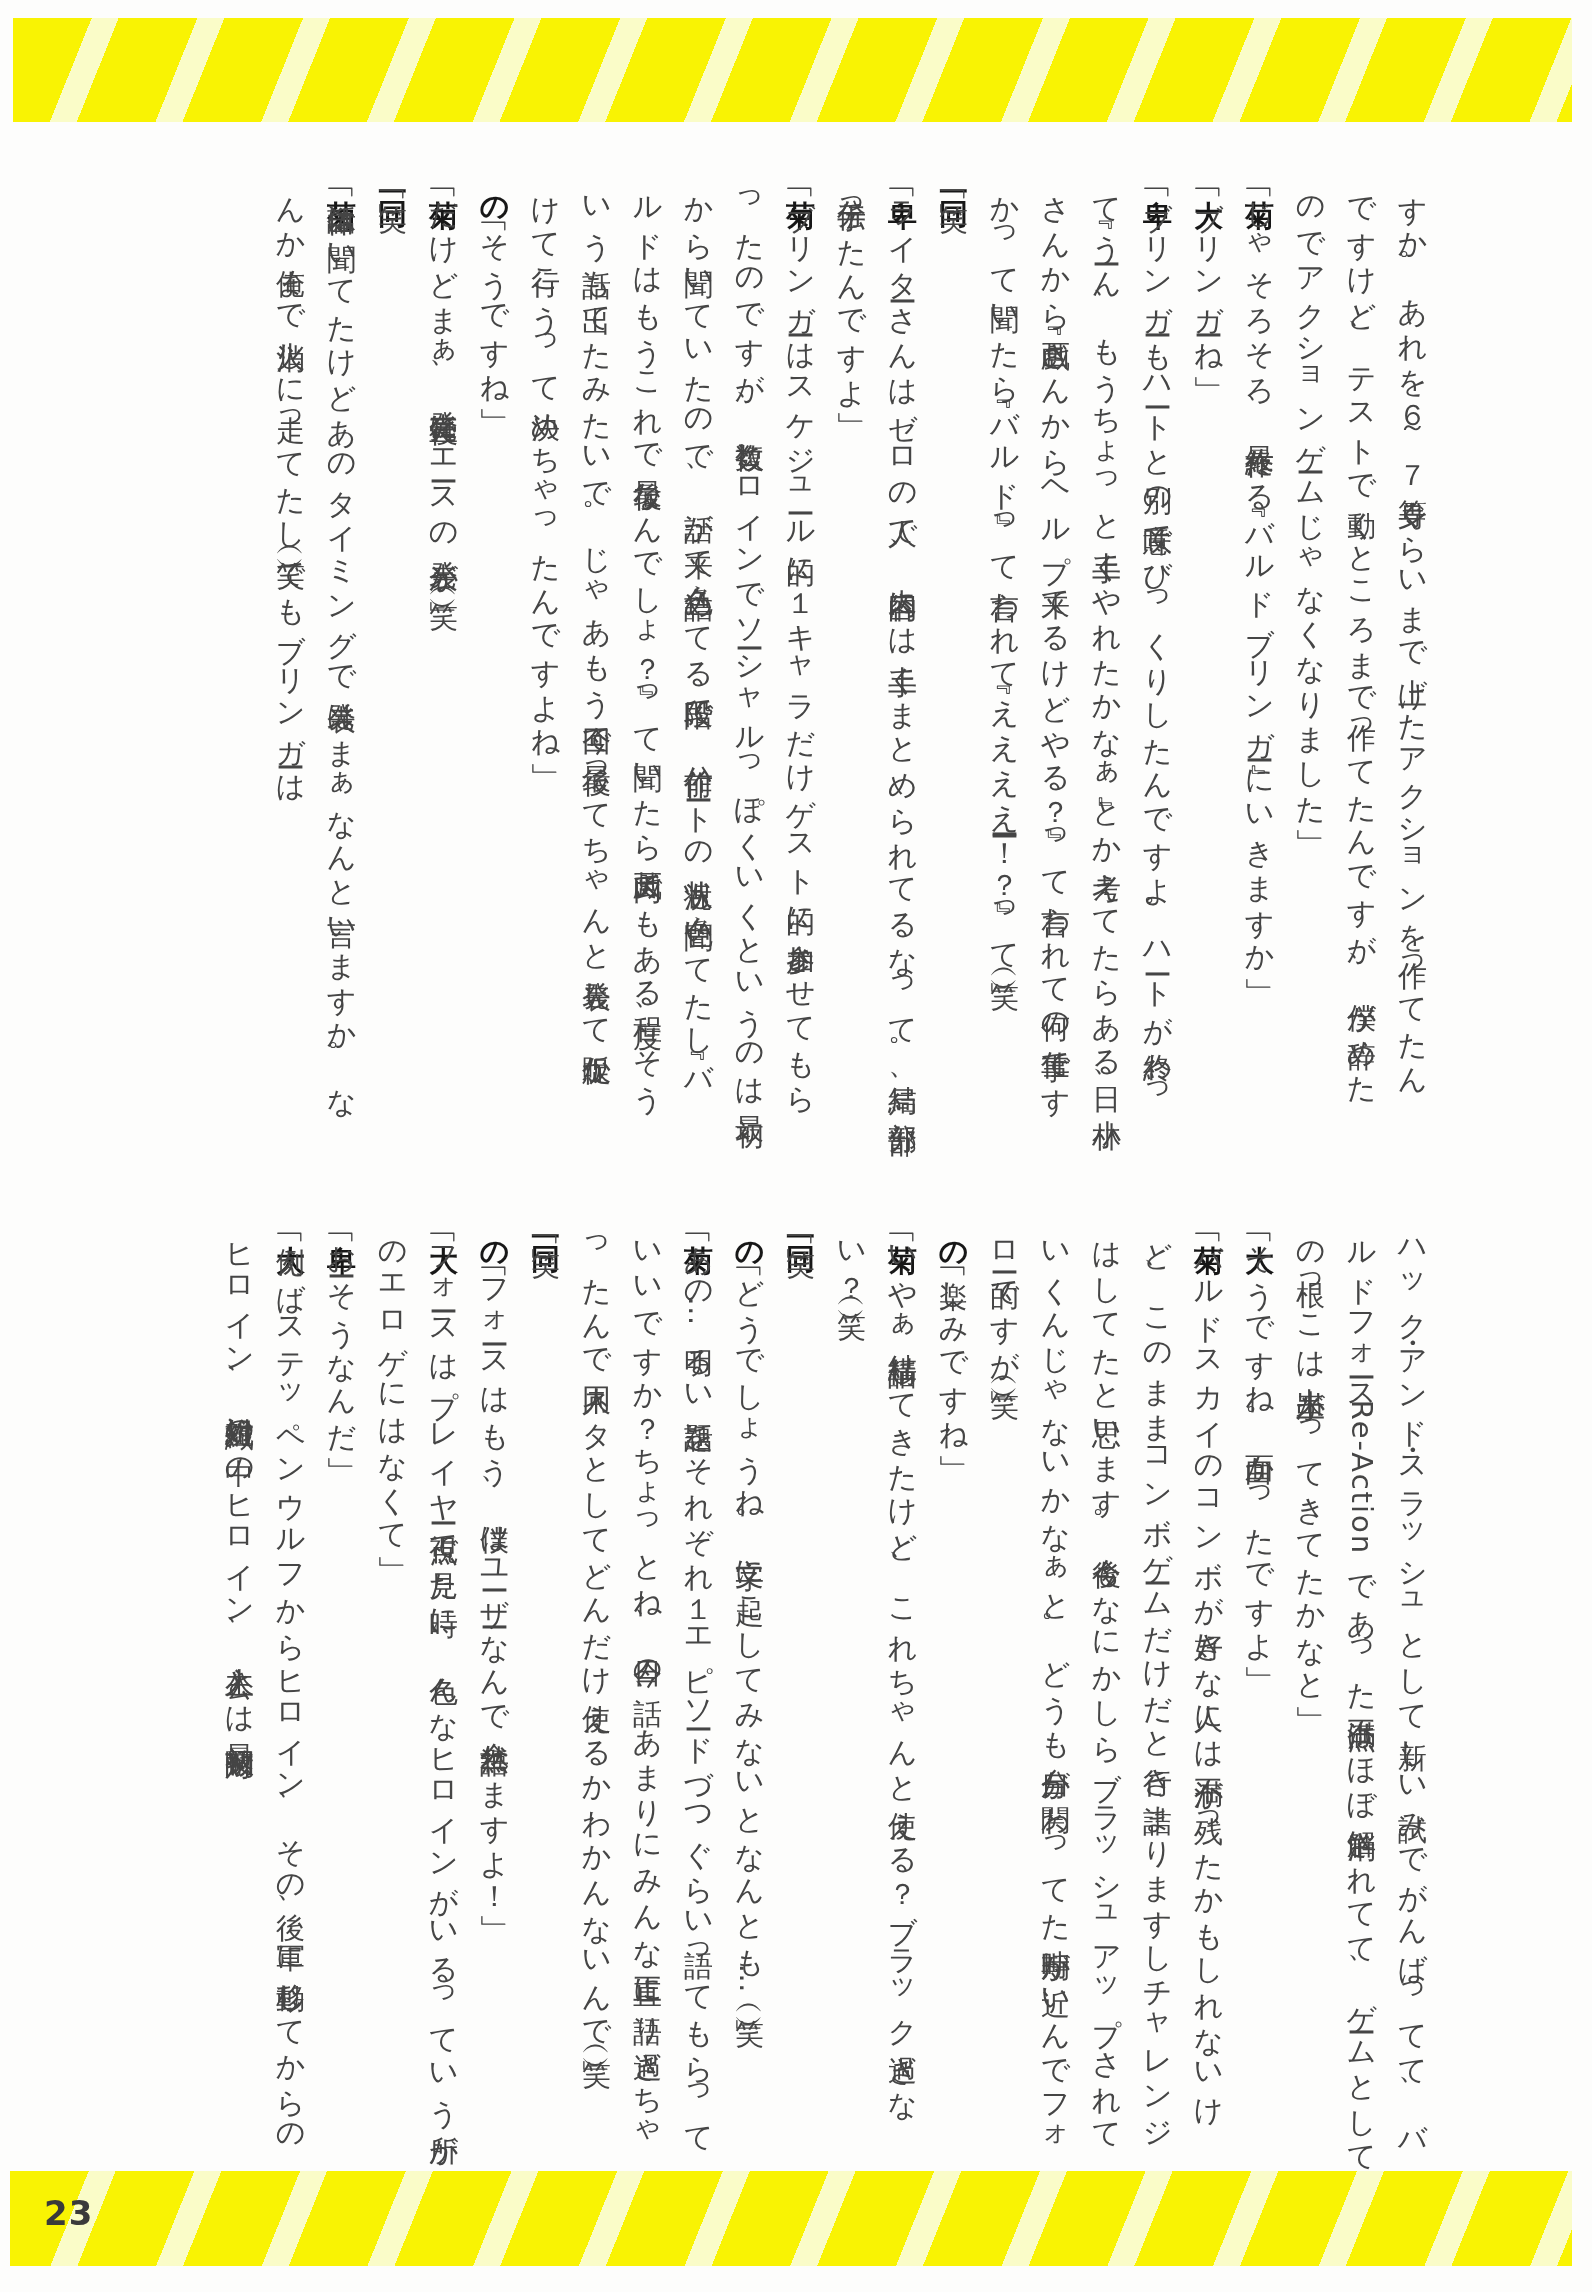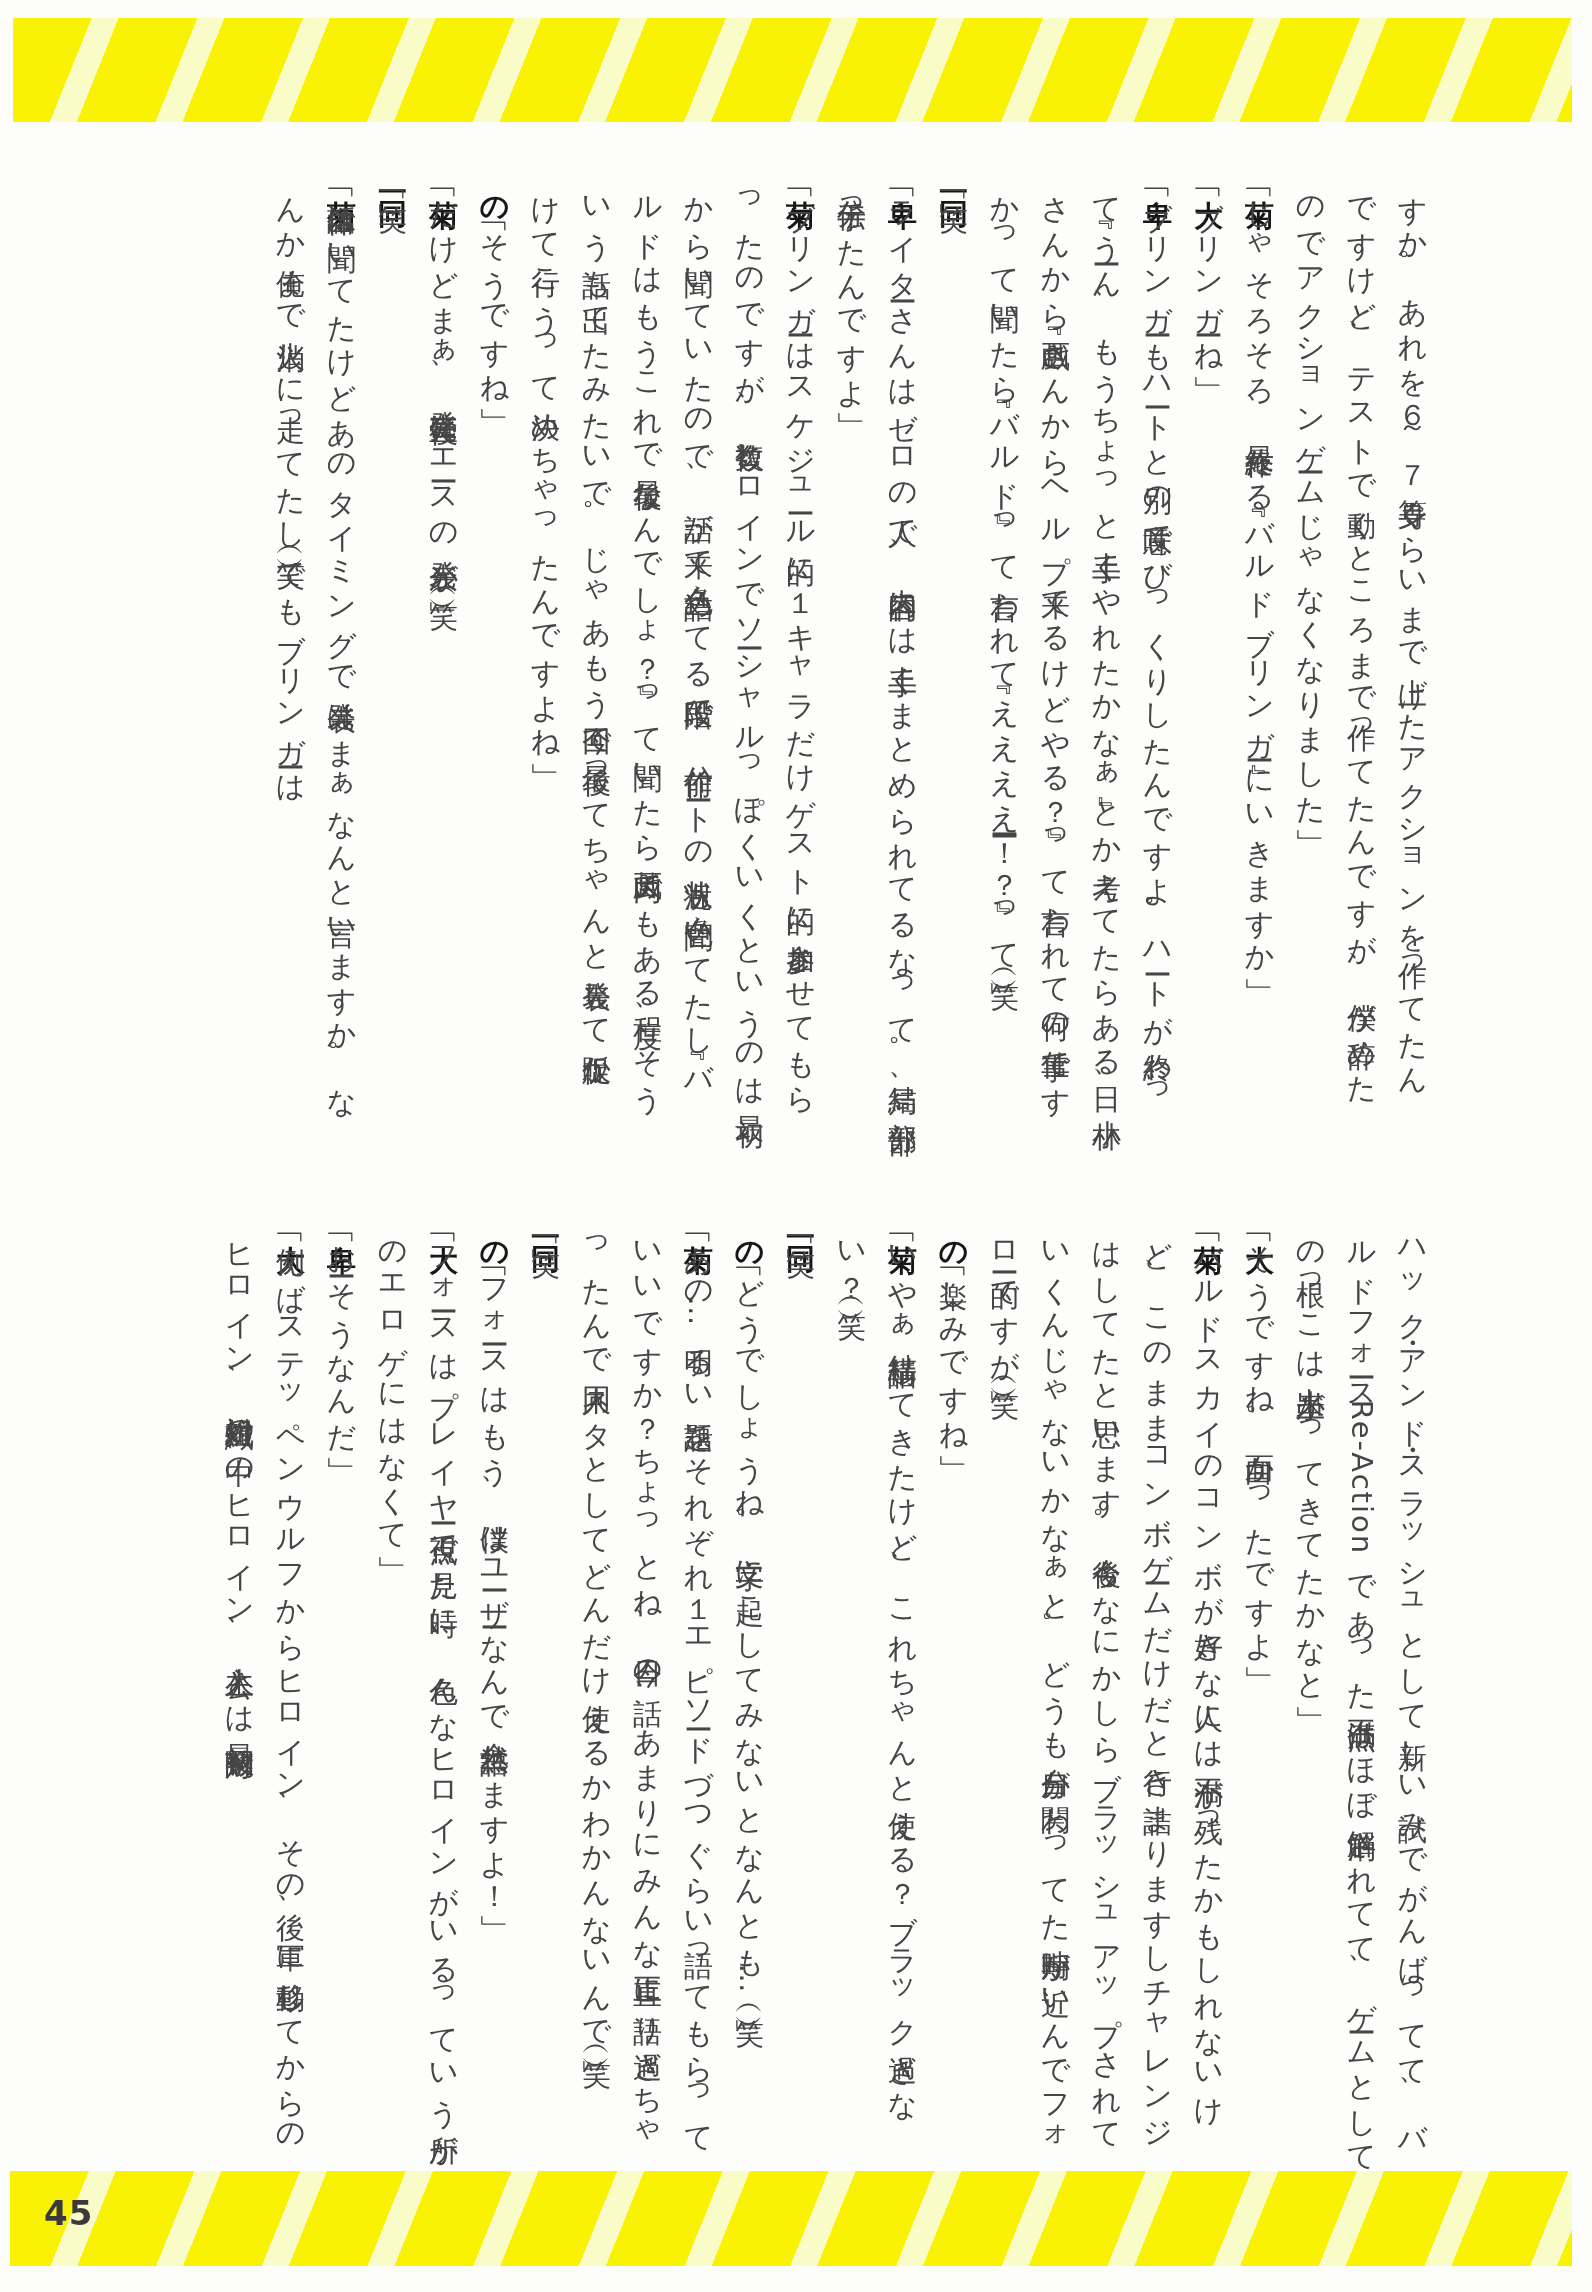--- a/index.html
+++ b/index.html
@@ -100,16 +100,16 @@
       <p><b>菊</b>「あの…明るい話題をそれぞれ１エピソードづつぐらい語ってもらっていいですか？ちょっとね、今日の話、あまりにみんな正直に語り過ぎちゃったんで同人ネタとしてどんだけ使えるかわかんないんで（笑）」</p>
       <p><b>一同</b>「笑」</p>
       <p><b>の</b>「フォースはもう、僕はユーザーなんで全然語れますよ！」</p>
       <p><b>大</b>「フォースはプレイヤー視点で見た時に、色んなヒロインがいるっていう所が当時のエロゲにはなくて」</p>
       <p><b>卑</b>「おーそうなんだ」</p>
       <p><b>大</b>「例えばステッペンウルフからヒロイン、その後、軍に移動してからのヒロイン、対抗組織の中のヒロイン、主人公とは最初敵対関</p>
     </div>
 
   <div class="stripe-band bottom"></div>
 
-  <div class="page-number">45</div>
+  <div class="page-number">23</div>
 
 </div>
 
 
 </body></html>

